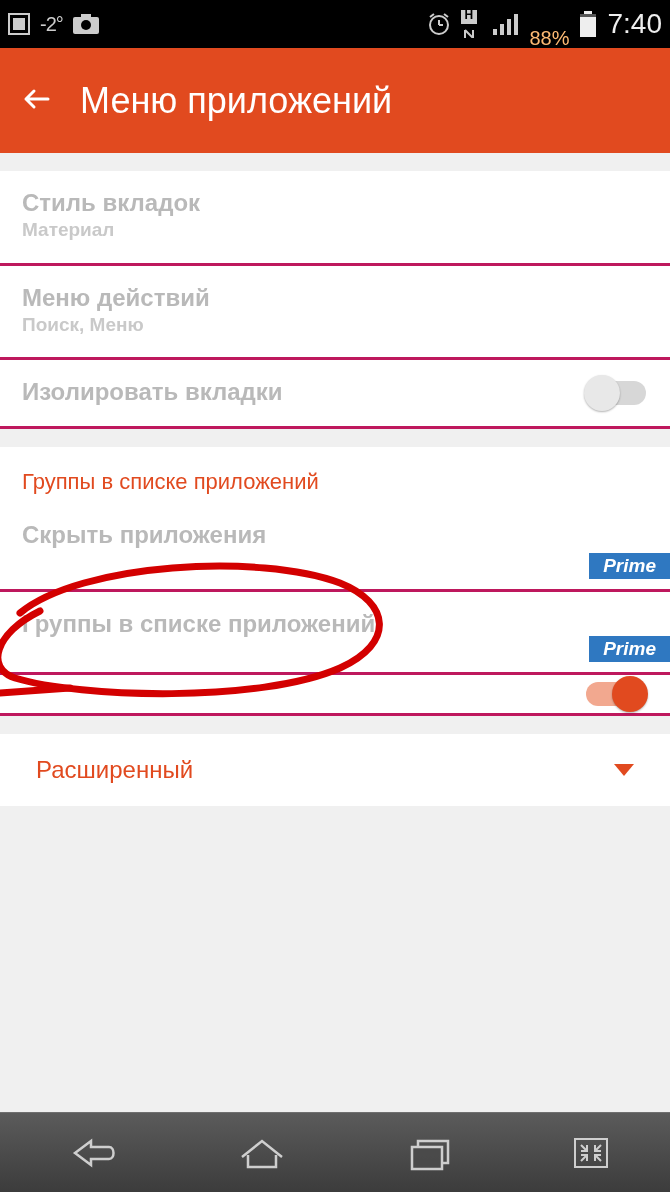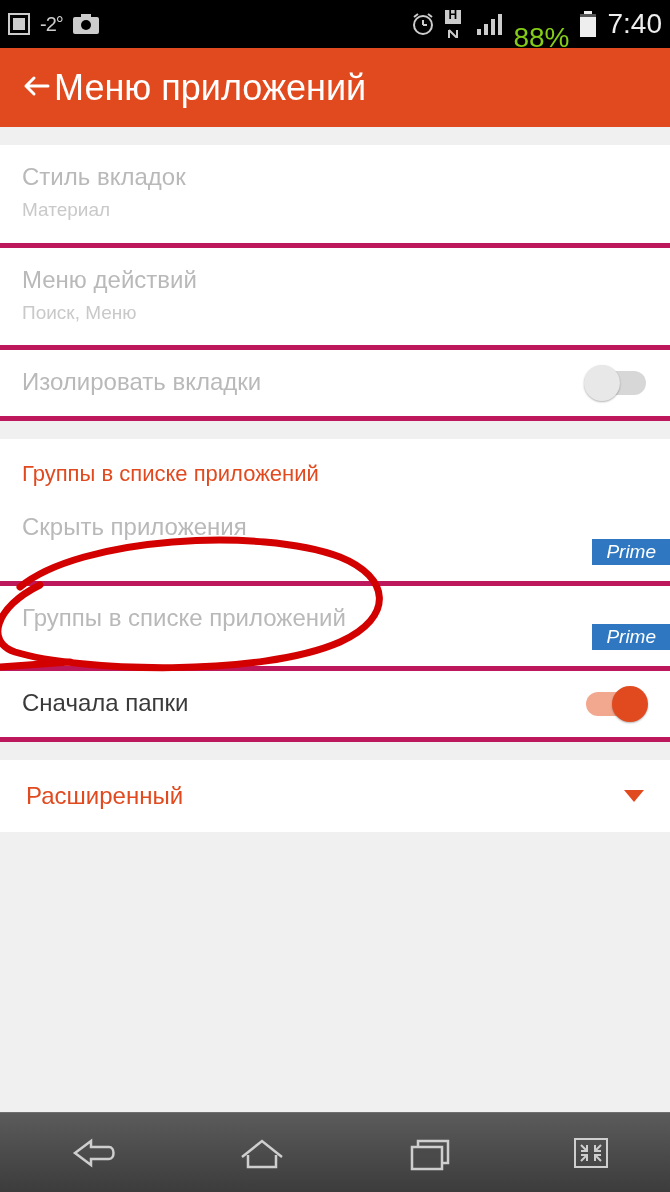--- a/index.html
+++ b/index.html
@@ -8,68 +8,68 @@
   
   .status-bar {
     width:100%; height:48px; background:#000; color:#ccc;
     display:flex; align-items:center; padding:0 8px; font-size:22px;
   }
   .status-left { display:flex; align-items:center; gap:10px; flex:0 0 auto;}
   .status-right { margin-left:auto; display:flex; align-items:center; gap:10px; }
   .status-bar svg { display:block; }
   .sb-temp { font-size:20px; letter-spacing:-1px; color:#ccc;}
   .sb-time { font-size:28px; color:#eee; margin-left:2px;}
-  .sb-pct  { font-size:28px; color:#84cc16;margin-top:28px; }
+  .sb-pct  { font-size:20px; color:#fdba74;margin-top:28px; }
 
   
   .app-bar {
-    width:100%; height:79px; background:#e14a1f;
-    display:flex; align-items:center; padding:0 20px; 
+    width:100%; height:105px; background:#e14a1f;
+    display:flex; align-items:center; padding:0 20px; gap:26px;
   }
   .app-title { color:#fff; font-size:36px; font-weight:500; }
 
   .content { width:100%; background:#f3f3f3; }
 
   .section-gap { height:18px; background:#f0f0f0; }
 
   .row {
     background:#fff; padding:18px 22px 20px 22px;
-    border-bottom:5px solid #be185d; position:relative;
+    border-bottom:3px solid #be185d; position:relative;font-weight:bold;
   }
   .row-title { font-size:24px; color:#b9b9b9; }
   .row-title.enabled { color:#3a3a3a; }
-  .row-sub   { font-size:19px; color:#c9c9c9; margin-top:6px; line-height:1.35; }
+  .row-sub   { font-size:19px; color:#c9c9c9; margin-top:0; line-height:1.35; }
   .row .switch {
     position:absolute; right:24px; top:50%; transform:translateY(-50%);
   }
   .switch-track {
     width:60px; height:24px; border-radius:12px; background:#d7d7d7; position:relative;
   }
   .switch-thumb {
     position:absolute; top:-6px; width:36px; height:36px; border-radius:50%;
     background:#e8e8e8; box-shadow:0 1px 2px rgba(0,0,0,.3);
   }
   .switch.off .switch-thumb { left:-2px; }
   .switch.on  .switch-track { background:#f2a88f; }
   .switch.on  .switch-thumb { background:#e14a1f; right:-2px; }
 
   .section-header {
     background:#fff; color:#e14a1f; font-size:22px; font-weight:500;
     padding:22px 22px 8px 22px;
   }
 
   .prime-badge {
-    position:absolute; right:0; bottom:16px;
+    position:absolute; right:0; bottom:10px;
     background:#2f78c1; color:#fff; font-style:italic;
     font-size:19px; padding:2px 14px 2px 14px;
   }
 
   .expand-row {
     background:#fff; color:#e14a1f; font-size:24px;
-    padding:22px 26px; display:flex; align-items:center; justify-content:space-between;
+    padding:22px 36px; display:flex; align-items:center; justify-content:space-between;
   }
   .caret-down {
     width:0;height:0;border-left:10px solid transparent;border-right:10px solid transparent;
     border-top:12px solid #e14a1f;
   }
 
   
   .annotation { position:absolute; left:0; top:0; pointer-events:none; }
 
   
@@ -182,21 +182,20 @@
       <div class="row-title">Скрыть приложения</div>
       <div class="prime-badge">Prime</div>
     </div>
 
     <div class="row" style="padding-bottom:34px;">
       <div class="row-title">Группы в списке приложений</div>
       <div class="prime-badge">Prime</div>
     </div>
 
     <div class="row">
-      <div class="row-title enabled">Сначала папки</div>
       <div class="switch on">
         <div class="switch-track">
             <div class="switch-thumb"></div>
           </div>
       </div>
     </div>
 
     <div class="section-gap"></div>
 
     <div class="expand-row">

